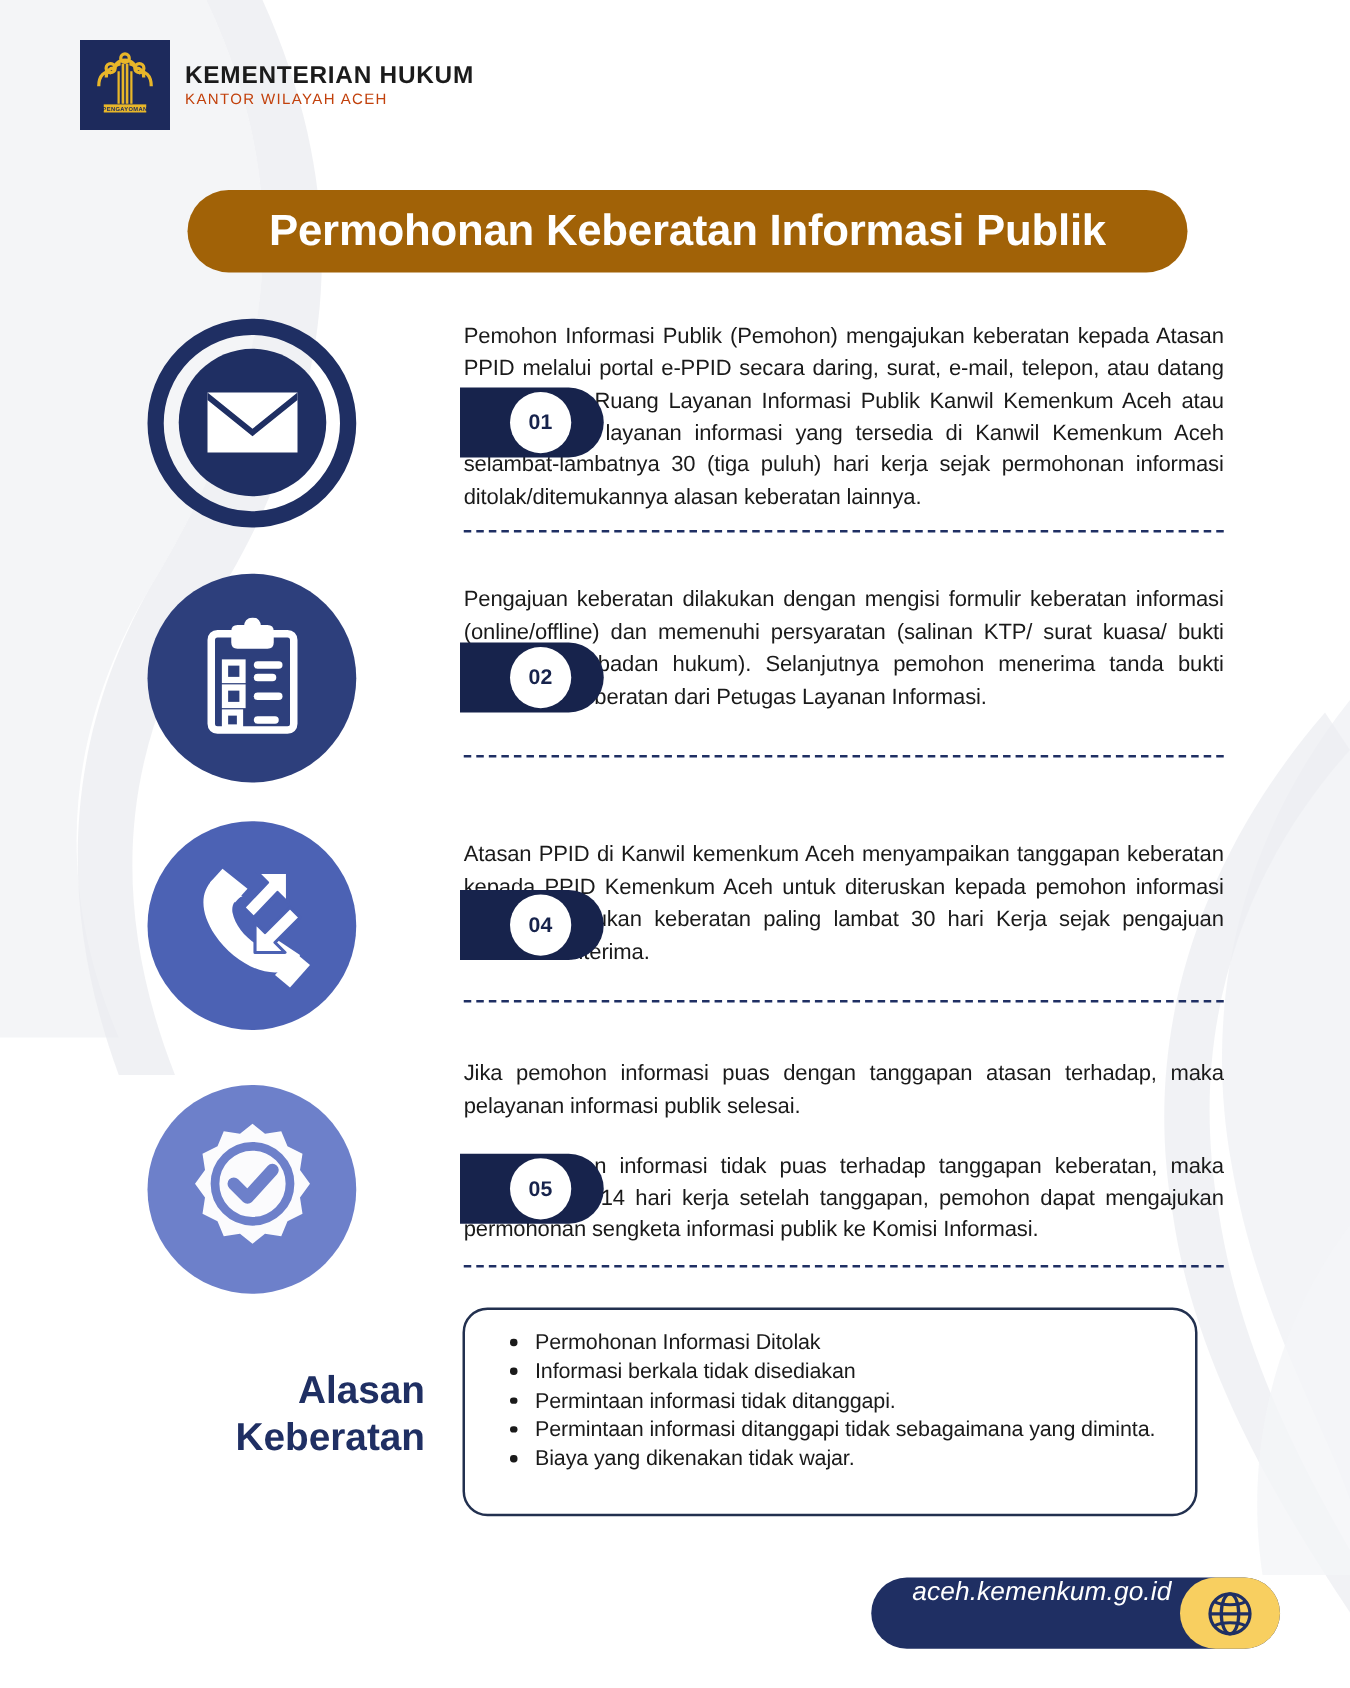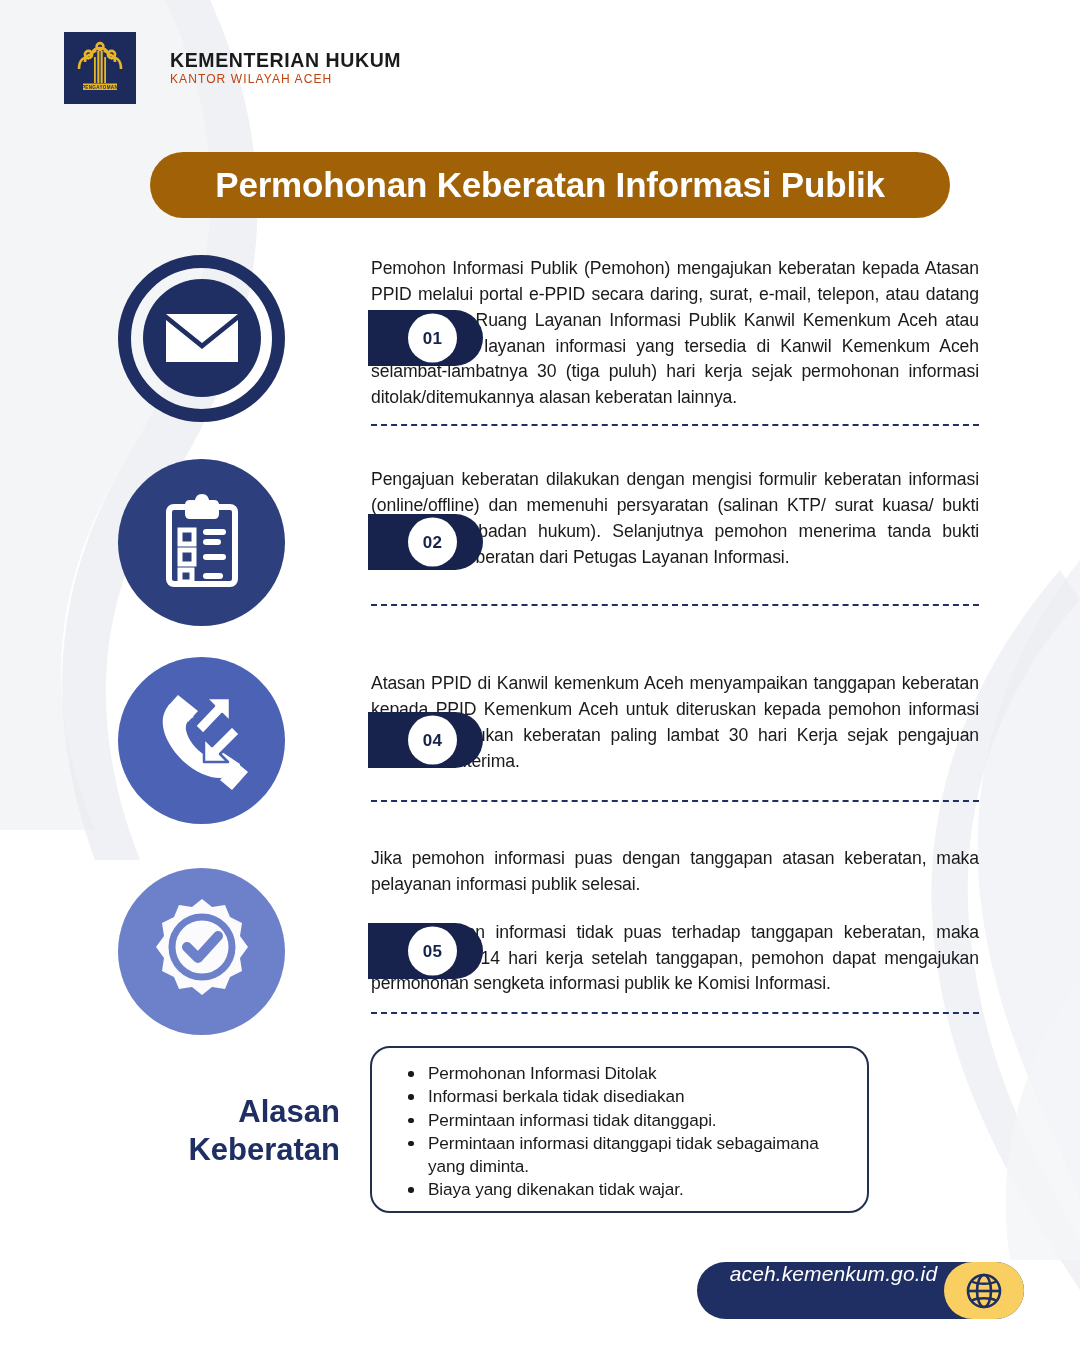--- a/index.html
+++ b/index.html
@@ -23,21 +23,21 @@
   
   .bg-layer { position: absolute; inset: 0; overflow: hidden; pointer-events: none; }
 
   
   .header {
     position: absolute;
     left: 64px;
     top: 32px;
     display: flex;
     align-items: center;
-    gap: 34px;
+    gap: 12px;
   }
   .logo-box {
     width: 72px; height: 72px;
     background: #1d2a5c;
     display: flex; align-items: center; justify-content: center;
     flex: 0 0 auto;
   }
   .org-text { display: flex; flex-direction: column; justify-content: center; }
   .org-line1 {
     font-size: 19.5px;
@@ -173,21 +173,21 @@
     text-align: right;
     color: #1f2f63;
     font-size: 31px;
     font-weight: bold;
     line-height: 1.22;
   }
   .reasons-box {
     position: absolute;
     left: 370px;
     top: 1046px;
-    width: 499px;
+    width: 588px;
     height: 167px;
     border: 2px solid #22304f;
     border-radius: 20px;
     padding: 14px 20px 10px 34px;
   }
   .reasons-box ul { list-style: none; }
   .reasons-box li {
     position: relative;
     font-size: 17.2px;
     line-height: 1.355;
@@ -368,21 +368,21 @@
       </div>
       <div class="circle" style="background:#6d80ca;">
         <svg width="112" height="112" viewBox="0 0 112 112">
           <path d="M56 4 L66 12 L79 10 L84 22 L96 28 L94 41 L102 52 L94 63 L96 76 L84 82 L79 94 L66 92 L56 100 L46 92 L33 94 L28 82 L16 76 L18 63 L10 52 L18 41 L16 28 L28 22 L33 10 L46 12 Z" fill="#fbfbfd"></path>
           <circle cx="56" cy="52" r="30" fill="none" stroke="#6d80ca" stroke-width="7"></circle>
           <path d="M41 52 L52 63 L72 41" fill="none" stroke="#6d80ca" stroke-width="10" stroke-linecap="round" stroke-linejoin="round"></path>
         </svg>
       </div>
     </div>
     <div class="step-body" style="top:-20px;">
-      <p class="para">Jika pemohon informasi puas dengan tanggapan atasan keberatan, maka pelayanan informasi publik selesai.</p>
+      <p class="para">Jika pemohon informasi puas dengan tanggapan atasan terhadap, maka pelayanan informasi publik selesai.</p>
       <p class="para">Jika pemohon informasi tidak puas terhadap tanggapan keberatan, maka dalam waktu 14 hari kerja setelah tanggapan, pemohon dapat mengajukan permohonan sengketa informasi publik ke Komisi Informasi.</p>
     </div>
   </div>
   <div class="dash-sep" style="top:1012px;"></div>
 
   <div class="reasons-label">
     <div>Alasan</div>
     <div>Keberatan</div>
   </div>
 

